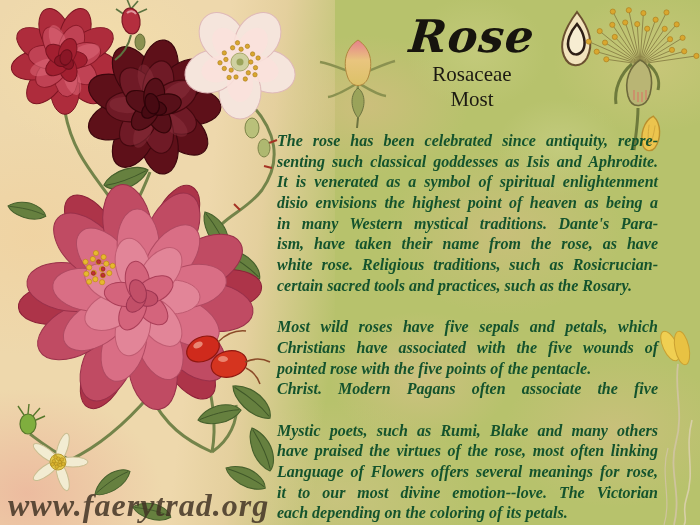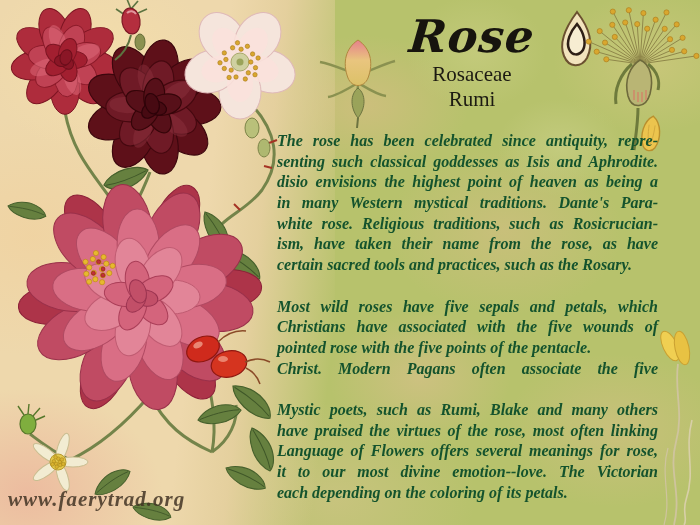--- a/index.html
+++ b/index.html
@@ -39,21 +39,21 @@
     position:absolute;left:277px;top:131px;width:381px;
     font-size:16px;font-weight:700;font-style:italic;color:#14532d;
     line-height:20.7px;
   }
   .para{margin:0 0 20.7px 0;}
   .para:last-child{margin-bottom:16px;}
   .tline{text-align:justify;text-align-last:justify;height:20.7px;overflow:visible;}
   .tline.last{text-align-last:left;}
   .watermark{
     position:absolute;left:8px;top:487px;
-    font-size:21px;font-style:italic;font-weight:600;color:rgba(66,52,36,.85);
+    font-size:32px;font-style:italic;font-weight:600;color:rgba(66,52,36,.85);
     letter-spacing:1px;
   }
 </style>
 </head>
 <body>
 
 <div class="stage">
   <div class="bg-mottle"></div>
   <div class="bg-parchment"></div>
 
@@ -420,31 +420,32 @@
 
     <g fill="none">
       <path d="M692,420 C684,450 696,470 686,500 C682,512 688,520 684,525" stroke="#d8cfa8" stroke-width="1.6"></path>
       <path d="M668,448 C660,476 672,498 664,525" stroke="#cfc49e" stroke-width="1.2"></path>
     </g>
   </svg>
 
   <div class="header">
     <div class="title">Rose</div>
     <div class="taxon">Rosaceae</div>
-    <div class="taxon">Rumi</div>
+    <div class="taxon">Most</div>
   </div>
 
   <div class="article">
     <div class="para">
       <div class="tline">The rose has been celebrated since antiquity, repre-</div>
       <div class="tline">senting such classical goddesses as Isis and Aphrodite.</div>
+      <div class="tline">It is venerated as a symbol of spiritual enlightenment</div>
       <div class="tline">disio envisions the highest point of heaven as being a</div>
       <div class="tline">in many Western mystical traditions. Dante's Para-</div>
+      <div class="tline">ism, have taken their name from the rose, as have</div>
       <div class="tline">white rose. Religious traditions, such as Rosicrucian-</div>
-      <div class="tline">ism, have taken their name from the rose, as have</div>
       <div class="tline last">certain sacred tools and practices, such as the Rosary.</div>
     </div>
     <div class="para">
       <div class="tline">Most wild roses have five sepals and petals, which</div>
       <div class="tline">Christians have associated with the five wounds of</div>
       <div class="tline last">pointed rose with the five points of the pentacle.</div>
       <div class="tline">Christ. Modern Pagans often associate the five</div>
     </div>
     <div class="para">
       <div class="tline">Mystic poets, such as Rumi, Blake and many others</div>

